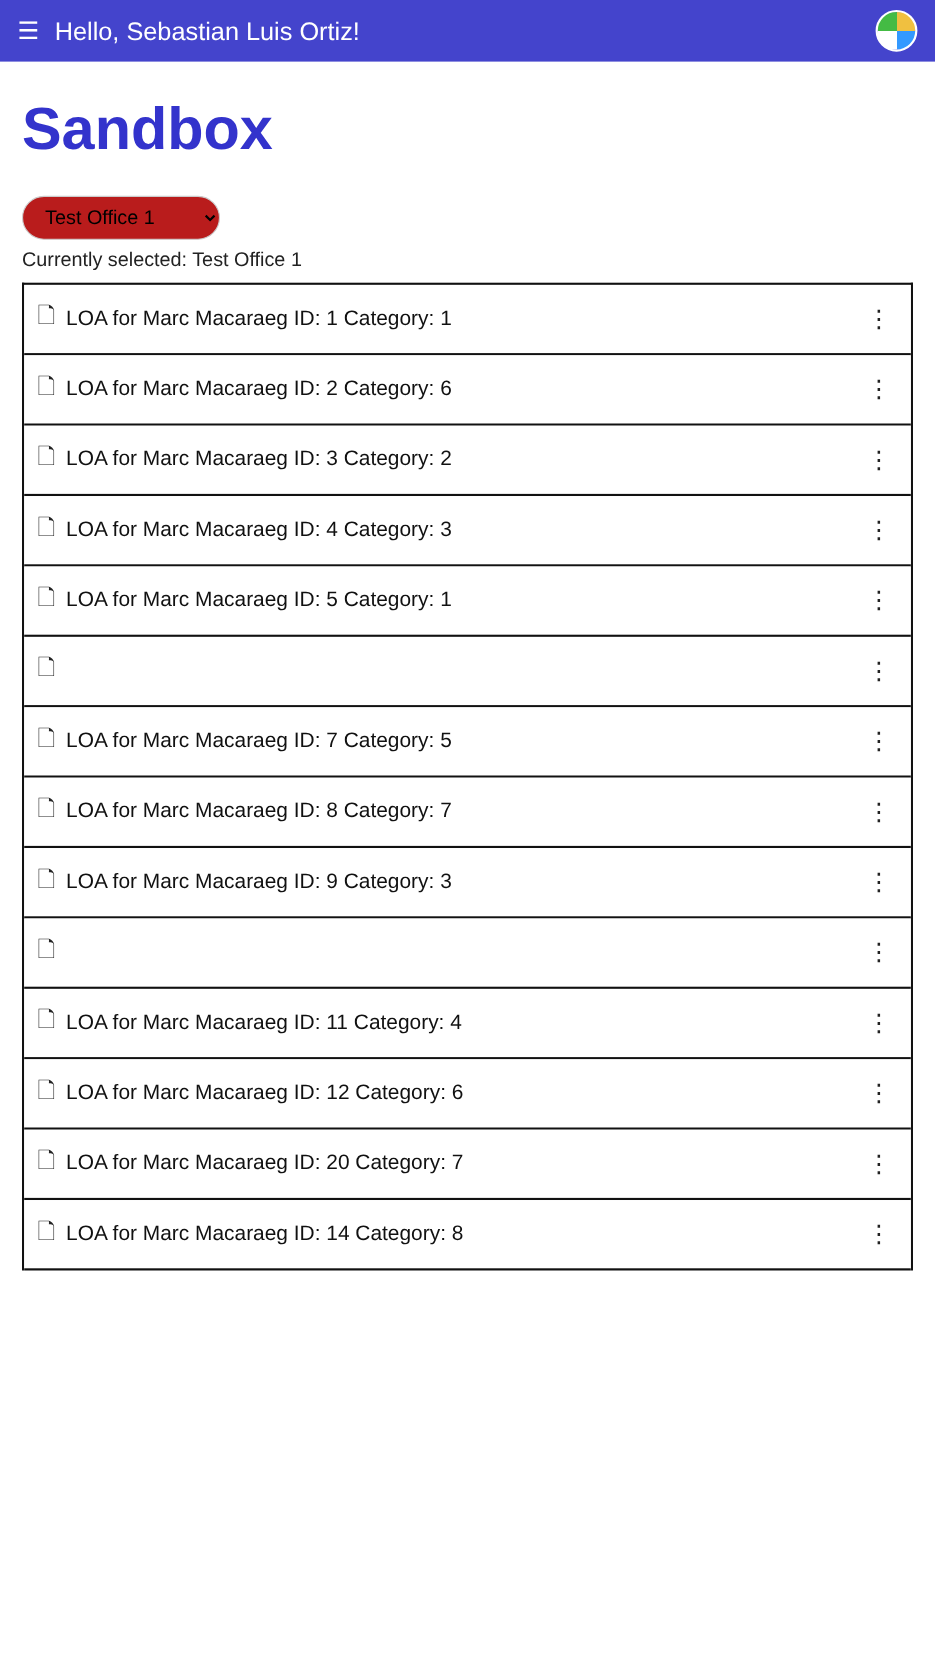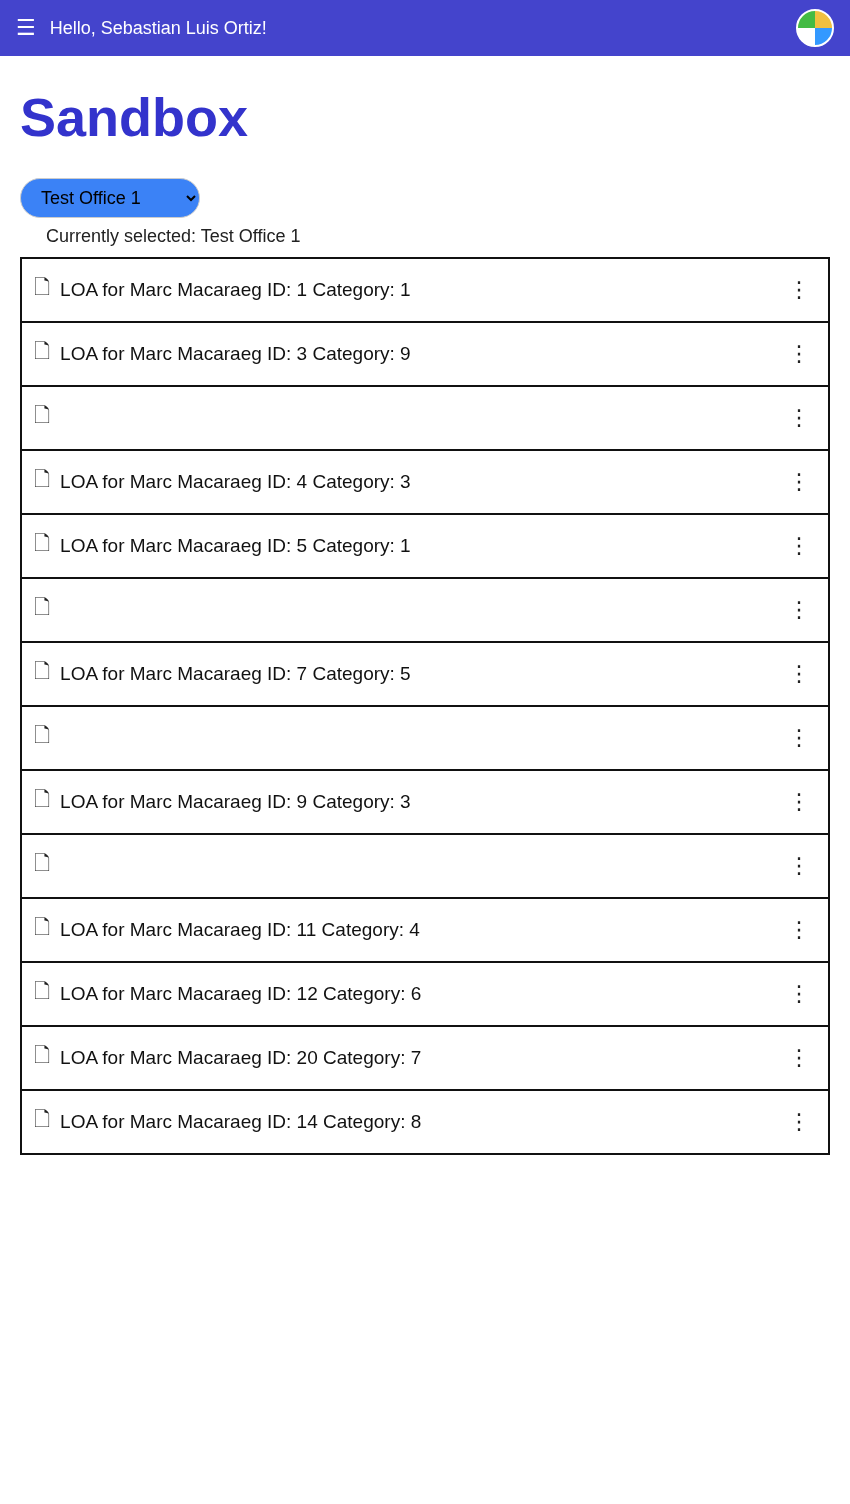--- a/index.html
+++ b/index.html
@@ -33,21 +33,21 @@
     }
 
     .hamburger-icon {
       color: #ffffff;
       font-size: 22px;
       line-height: 1;
     }
 
     .header-title {
       color: #ffffff;
-      font-size: 18px;
+      font-size: 23px;
       font-weight: normal;
     }
 
     .avatar {
       width: 38px;
       height: 38px;
       border-radius: 50%;
       background: conic-gradient(#f0c040 0deg 90deg, #3399ff 90deg 180deg, #ffffff 180deg 270deg, #44bb44 270deg 360deg);
       border: 2px solid #fff;
       flex-shrink: 0;
@@ -69,30 +69,29 @@
     .office-select-wrapper {
       margin-bottom: 8px;
     }
 
     .office-select {
       appearance: auto;
       font-size: 18px;
       padding: 8px 16px;
       border: 1px solid #cccccc;
       border-radius: 20px;
-      background: #3b82f6;
+      background: #b91c1c;
       cursor: pointer;
       min-width: 180px;
     }
 
     .selected-label {
       font-size: 18px;
       color: #222222;
       margin-bottom: 10px;
-      margin-left: 26px;
     }
 
     
     .doc-list {
       border: 2px solid #111111;
       border-bottom: none;
     }
 
     .doc-item {
       display: flex;
@@ -157,27 +156,28 @@
   <div class="doc-item">
         <div class="doc-left">
           <span class="doc-icon" style="font-size: 20px;">🗋</span>
           <span class="doc-label">LOA for Marc Macaraeg ID: 1 Category: 1</span>
         </div>
         <span class="doc-menu-icon">⋮</span>
       </div>
       <div class="doc-item">
         <div class="doc-left">
           <span class="doc-icon" style="font-size: 20px;">🗋</span>
-          <span class="doc-label">LOA for Marc Macaraeg ID: 3 Category: 9</span>
-        </div>
-        <span class="doc-menu-icon">⋮</span>
-      </div>
-      <div class="doc-item">
-        <div class="doc-left">
-          <span class="doc-icon" style="font-size: 20px;">🗋</span>
+          <span class="doc-label">LOA for Marc Macaraeg ID: 2 Category: 6</span>
+        </div>
+        <span class="doc-menu-icon">⋮</span>
+      </div>
+      <div class="doc-item">
+        <div class="doc-left">
+          <span class="doc-icon" style="font-size: 20px;">🗋</span>
+          <span class="doc-label">LOA for Marc Macaraeg ID: 3 Category: 2</span>
         </div>
         <span class="doc-menu-icon">⋮</span>
       </div>
       <div class="doc-item">
         <div class="doc-left">
           <span class="doc-icon" style="font-size: 20px;">🗋</span>
           <span class="doc-label">LOA for Marc Macaraeg ID: 4 Category: 3</span>
         </div>
         <span class="doc-menu-icon">⋮</span>
       </div>
@@ -197,20 +197,21 @@
       <div class="doc-item">
         <div class="doc-left">
           <span class="doc-icon" style="font-size: 20px;">🗋</span>
           <span class="doc-label">LOA for Marc Macaraeg ID: 7 Category: 5</span>
         </div>
         <span class="doc-menu-icon">⋮</span>
       </div>
       <div class="doc-item">
         <div class="doc-left">
           <span class="doc-icon" style="font-size: 20px;">🗋</span>
+          <span class="doc-label">LOA for Marc Macaraeg ID: 8 Category: 7</span>
         </div>
         <span class="doc-menu-icon">⋮</span>
       </div>
       <div class="doc-item">
         <div class="doc-left">
           <span class="doc-icon" style="font-size: 20px;">🗋</span>
           <span class="doc-label">LOA for Marc Macaraeg ID: 9 Category: 3</span>
         </div>
         <span class="doc-menu-icon">⋮</span>
       </div>

